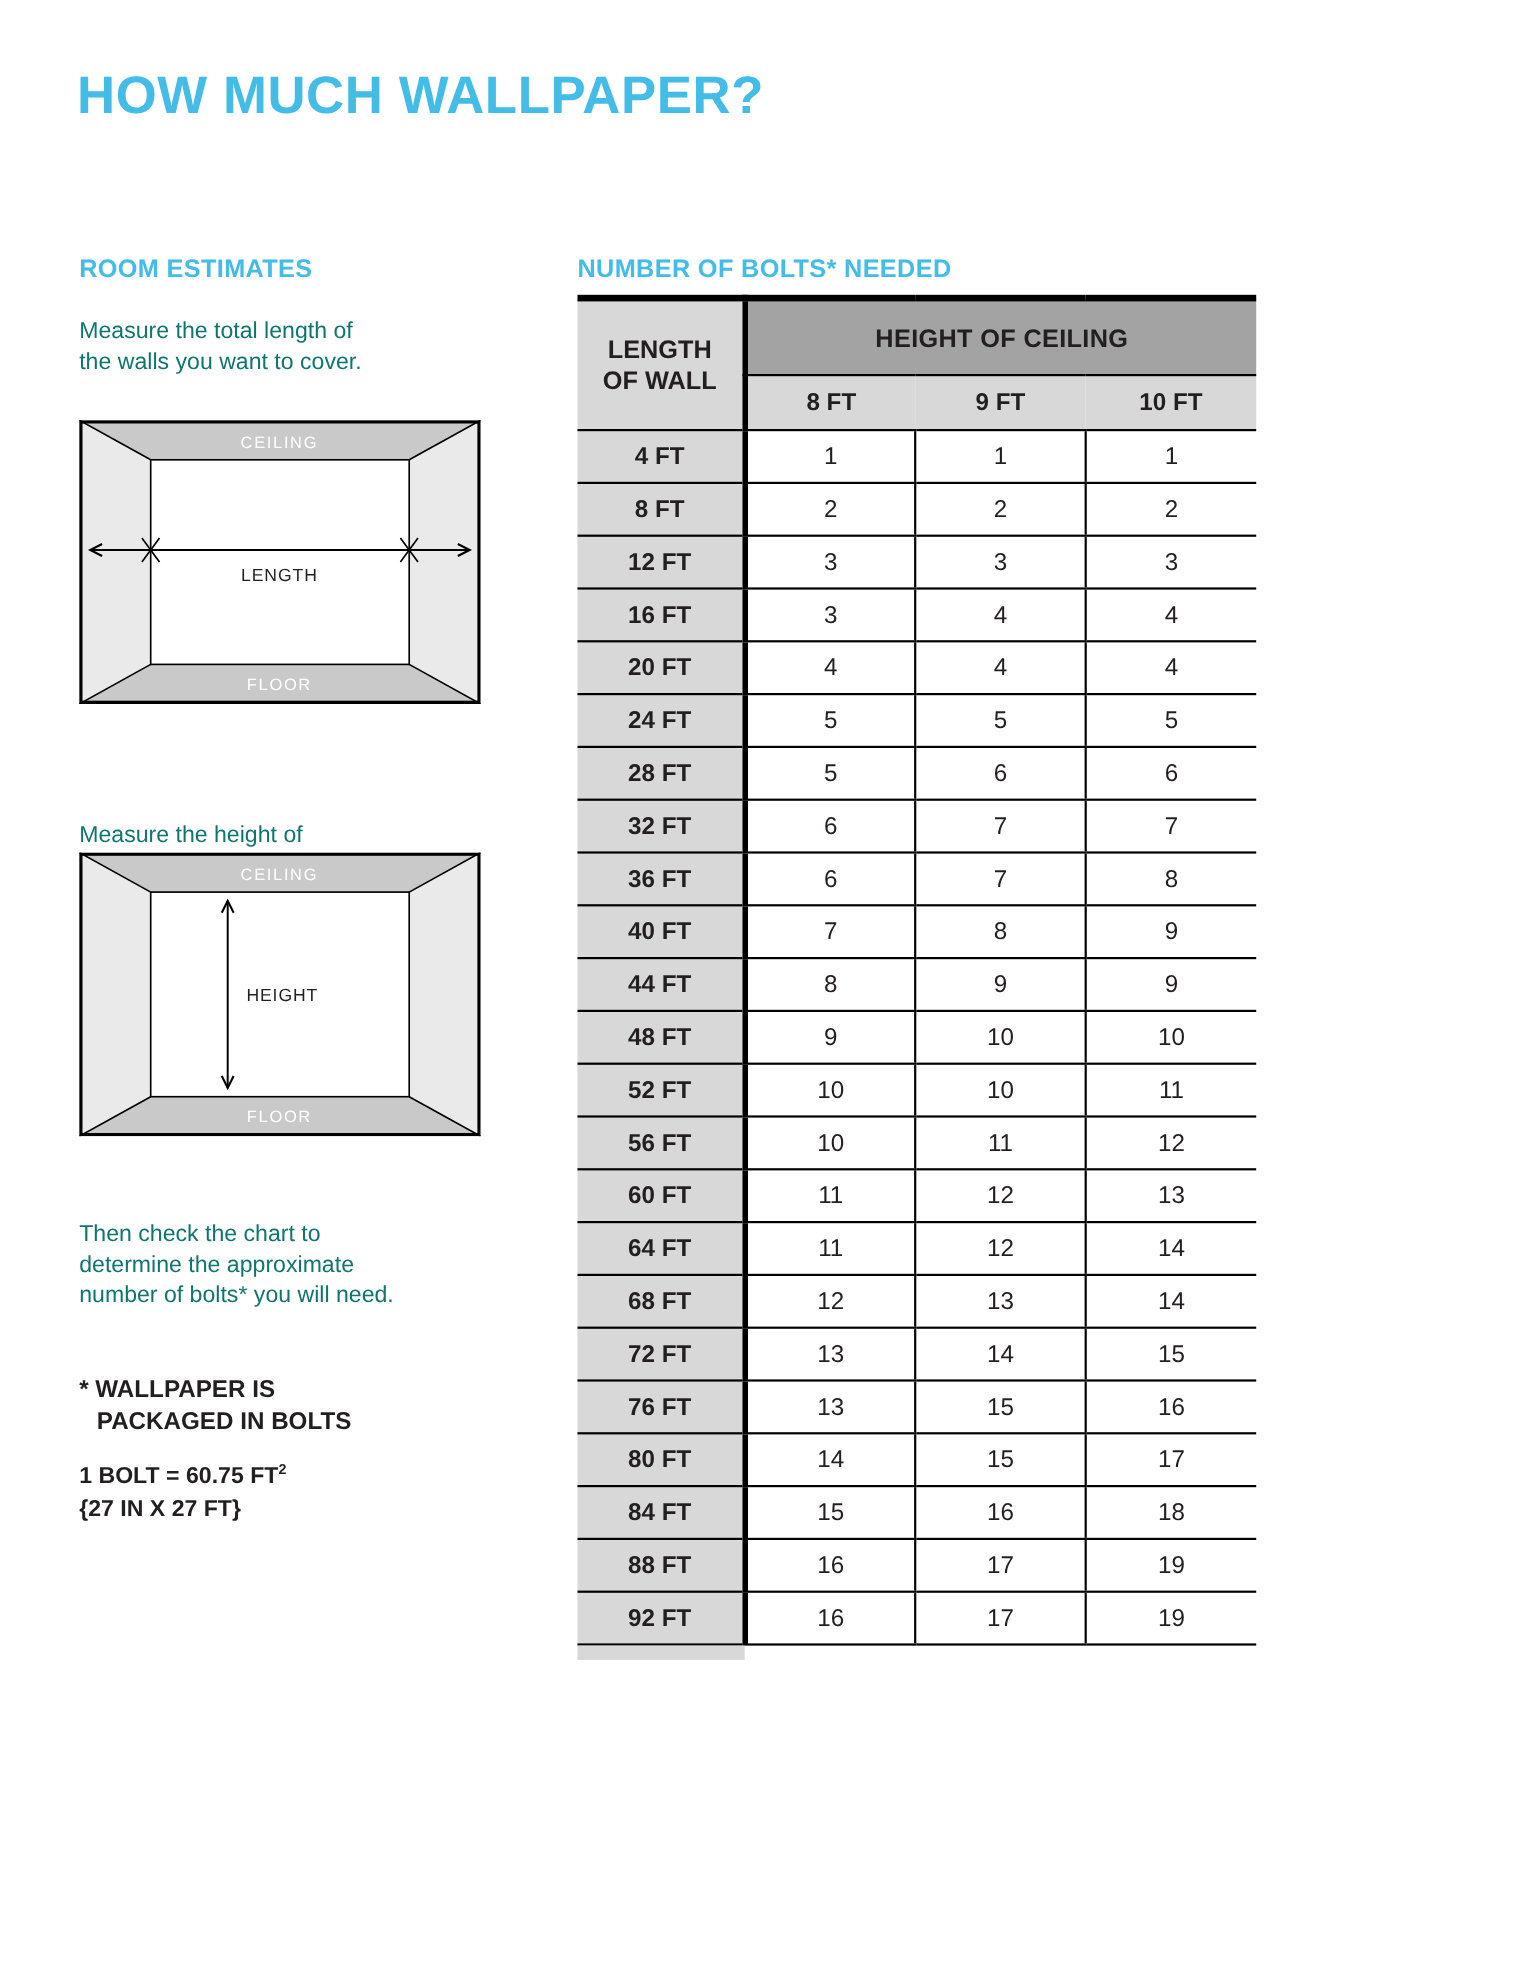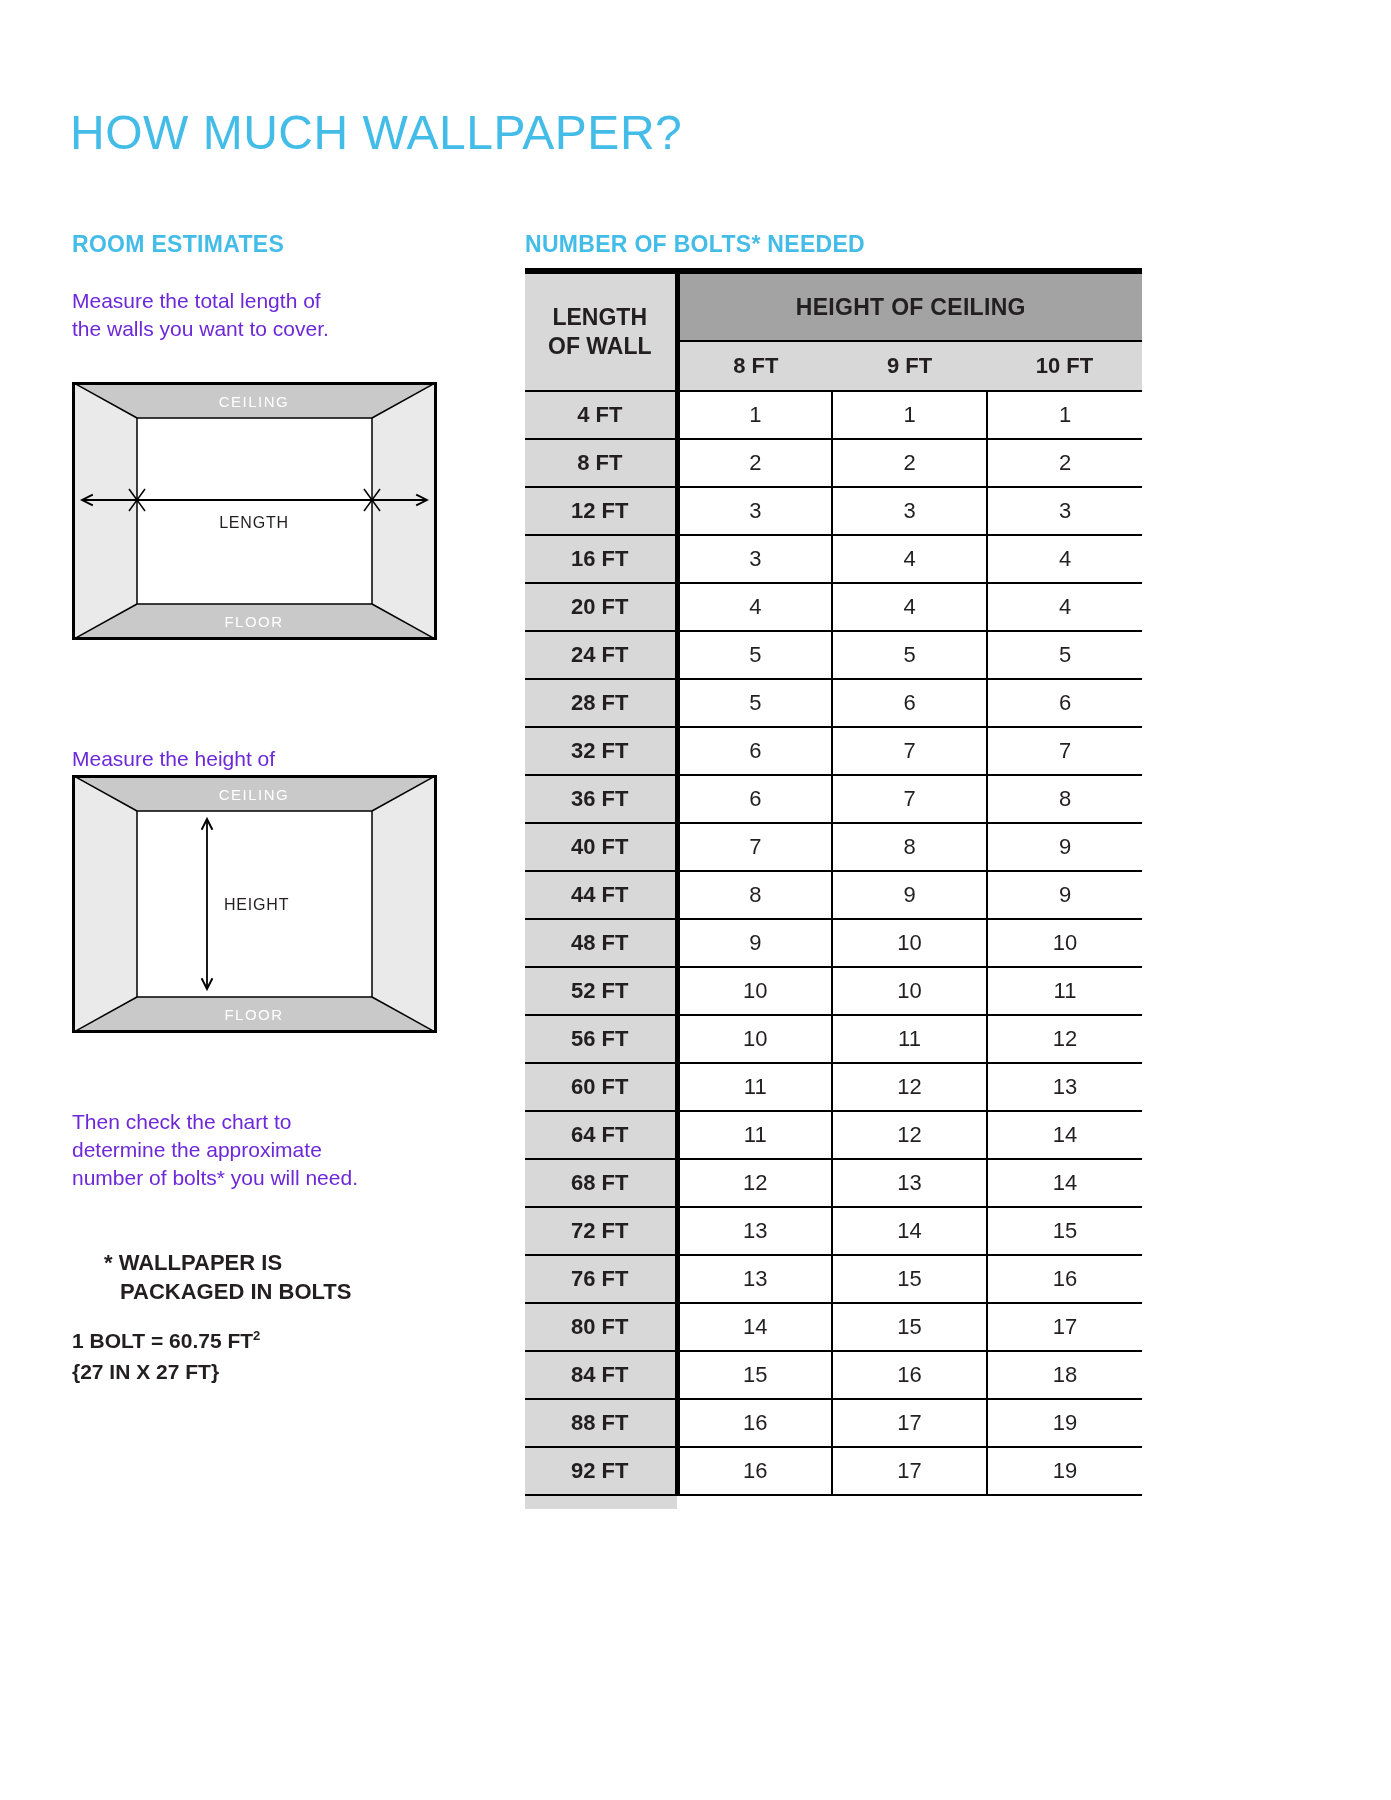--- a/index.html
+++ b/index.html
@@ -5,35 +5,35 @@
   * { margin:0; padding:0; box-sizing:border-box; }
   html, body { background:#ffffff; }
   body {
     width:1391px; height:1800px; position:relative; overflow:hidden;
     font-family:"Liberation Sans", sans-serif; color:#231f20;
   }
   :root { --accent:#44bce8; }
 
   .page-title {
     position:absolute; left:70px; top:60px;
-    font-size:48px; font-weight:normal; color:var(--accent); letter-spacing:0.5px;margin-top:45px;
+    font-size:48px; font-weight:bold; color:var(--accent); letter-spacing:0.5px;
   }
   .section-heading { font-size:23px; font-weight:bold; color:var(--accent); letter-spacing:0.3px; }
   .left-heading { position:absolute; left:72px; top:231px; }
 
-  .para { position:absolute; left:72px; font-size:21px; line-height:1.34; white-space:pre-line; color:#6d28d9; }
+  .para { position:absolute; left:72px; font-size:21px; line-height:1.34; white-space:pre-line; color:#0f766e; }
   .para1 { top:287px; }
   .para2 { top:702px;margin-top:43px; }
   .para3 { top:1077px;margin-top:31px; }
 
   .diagram { position:absolute; left:72px; display:block; }
   .diagram1 { top:382px; }
   .diagram2 { top:775px; }
 
-  .footnote { position:absolute; left:72px; top:1249px; font-size:22px; font-weight:bold; line-height:1.3;margin-left:32px; }
+  .footnote { position:absolute; left:72px; top:1249px; font-size:22px; font-weight:bold; line-height:1.3; }
   .footnote .indent { padding-left:16px; }
   .bolt-eq { position:absolute; left:72px; top:1328px; font-size:21px; font-weight:bold; }
   .bolt-eq sup { font-size:13px; vertical-align:super; }
   .bolt-dim { position:absolute; left:72px; top:1360px; font-size:21px; font-weight:bold; }
 
   .table-heading { position:absolute; left:525px; top:231px; width:617px; text-align:left; }
   .table-wrap { position:absolute; left:525px; top:268px; width:617px; }
 
   table.bolts { border-collapse:collapse; width:617px; border-top:6px solid #000; table-layout:fixed; }
   table.bolts th, table.bolts td { text-align:center; vertical-align:middle; padding:0; }

